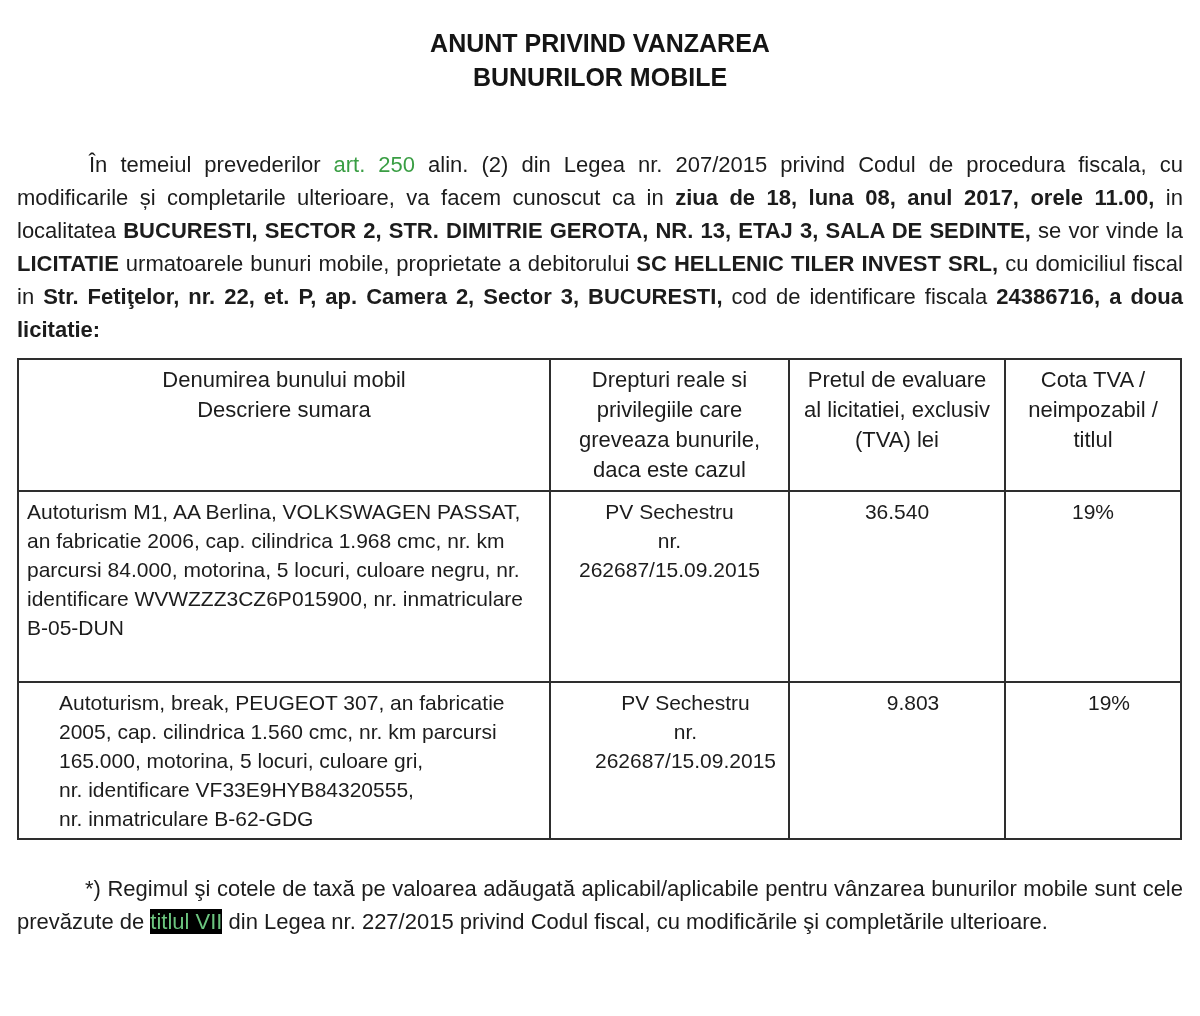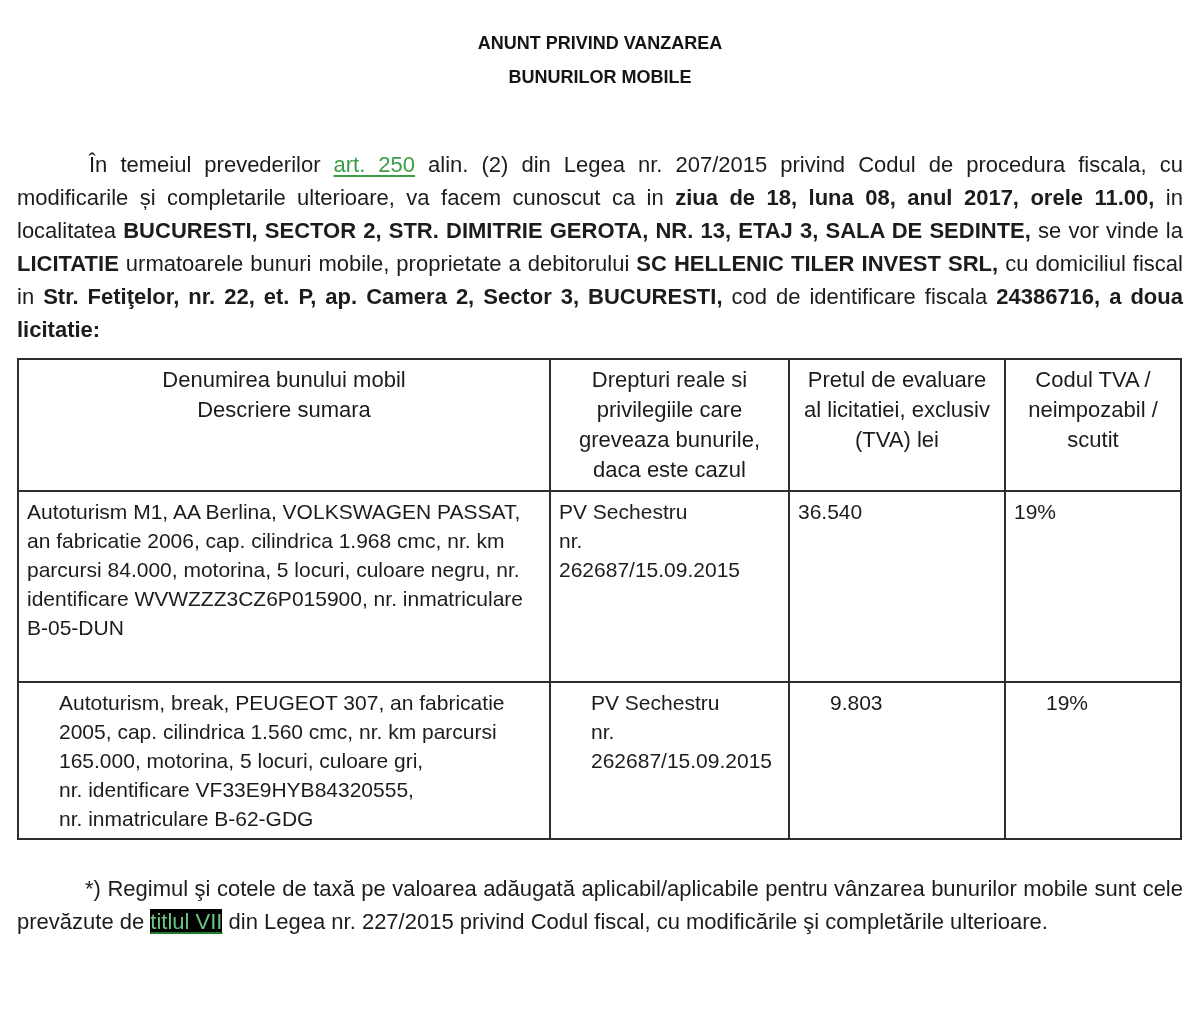--- a/index.html
+++ b/index.html
@@ -18,38 +18,37 @@
     height: 1016px;
     overflow: hidden;
     font-family: "Liberation Sans", "DejaVu Sans", sans-serif;
     color: var(--text);
   }
   .page {
     padding: 26px 17px 0 17px;
   }
   .title {
     margin: 0;
-    font-size: 18px;
+    font-size: 25px;
     line-height: 34px;
     font-weight: bold;
     text-align: center;
     white-space: pre-line;
     color: #151515;
   }
   .intro {
     margin: 54px 0 0 0;
     font-size: 22px;
     line-height: 33px;
     text-align: justify;
     text-indent: 72px;
   }
   .bold { font-weight: bold; }
   .doc-link {
     color: var(--green);
-    text-decoration: underline;
     text-decoration-thickness: 2px;
     text-underline-offset: 3px;
     cursor: pointer;
   }
   .doc-link.highlighted {
     background: #000000;
     color: #6cc57f;
     text-decoration-color: #1f7c2b;
   }
   table.goods {
@@ -72,21 +71,21 @@
     text-align: center;
     height: 124px;
     border-radius: 22px;
   }
   table.goods td {
     font-size: 21px;
     line-height: 29px;
   }
   table.goods tr.row-1 td { height: 191px; }
   table.goods tr.row-2 td { height: 152px; padding-left: 40px; }
-  td.center { }
+  td.center { text-align: center; }
   td.desc { text-align: left; padding-left: 10px; }
   .price-note {
     margin: 30px 0 0 0;
     font-size: 22px;
     line-height: 30px;
   }
   .footnote {
     margin: 32px 0 0 0;
     font-size: 22px;
     line-height: 33px;
@@ -110,21 +109,21 @@
       <col style="width:239px">
       <col style="width:216px">
       <col style="width:176px">
     </colgroup>
     <thead>
       <tr>
         <th>Denumirea bunului mobil
 Descriere sumara</th>
         <th>Drepturi reale si privilegiile care greveaza bunurile, daca este cazul</th>
         <th>Pretul de evaluare al licitatiei, exclusiv (TVA) lei</th>
-        <th>Codul TVA / neimpozabil / scutit</th>
+        <th>Cota TVA / neimpozabil / titlul</th>
       </tr>
     </thead>
     <tbody>
       <tr class="row-1">
         <td class="desc">Autoturism M1, AA Berlina, VOLKSWAGEN PASSAT, an fabricatie 2006, cap. cilindrica 1.968 cmc, nr. km parcursi 84.000, motorina, 5 locuri, culoare negru, nr. identificare WVWZZZ3CZ6P015900, nr. inmatriculare B-05-DUN</td>
         <td class="center">PV Sechestru
 nr.
 262687/15.09.2015</td>
         <td class="center">36.540</td>
         <td class="center">19%</td>

